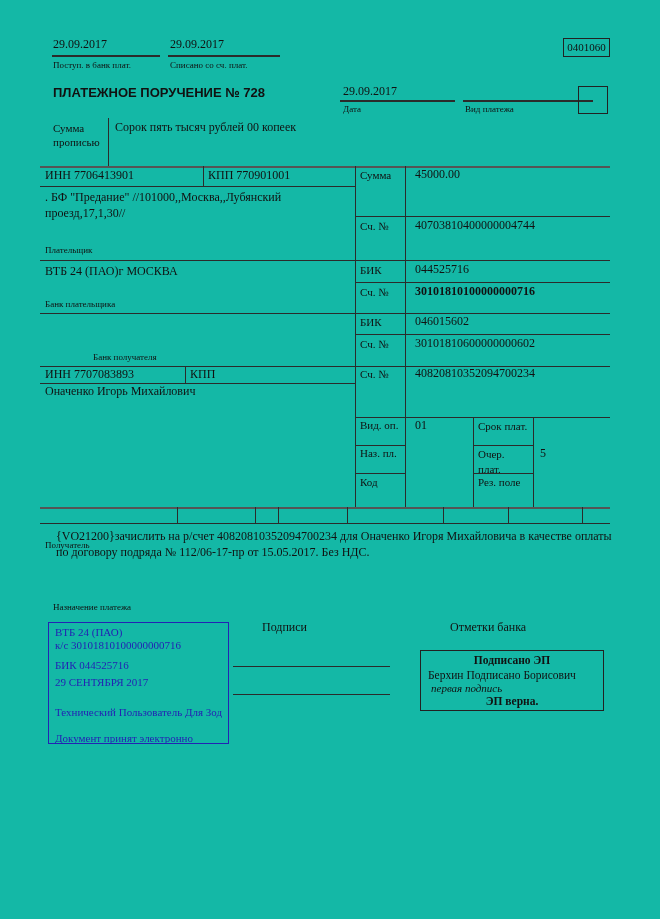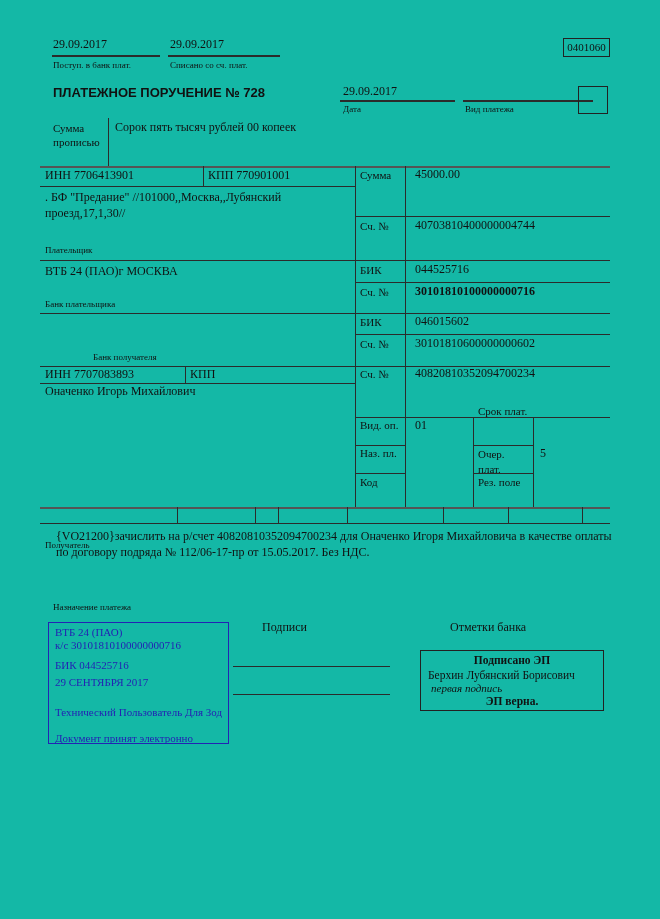--- a/index.html
+++ b/index.html
@@ -106,21 +106,21 @@
 
   <div class="t" style="left:45px;top:368px;">ИНН 7707083893</div>
   <div class="t" style="left:190px;top:368px;">КПП</div>
   <div class="t lbl" style="left:360px;top:368px;">Сч. №</div>
   <div class="t" style="left:415px;top:367px;">40820810352094700234</div>
   <div class="t" style="left:45px;top:385px;">Оначенко Игорь Михайлович</div>
   <div class="t small" style="left:45px;top:492px;margin-top:48px;">Получатель</div>
 
   <div class="t lbl" style="left:360px;top:419px;">Вид. оп.</div>
   <div class="t" style="left:415px;top:419px;">01</div>
-  <div class="t lbl wrap" style="left:478px;top:404px;width:50px;">Срок плат.</div>
+  <div class="t lbl wrap" style="left:478px;top:419px;width:50px;">Срок плат.</div>
   <div class="t lbl" style="left:360px;top:447px;">Наз. пл.</div>
   <div class="t lbl wrap" style="left:478px;top:447px;width:50px;">Очер. плат.</div>
   <div class="t" style="left:540px;top:447px;">5</div>
   <div class="t lbl" style="left:360px;top:476px;">Код</div>
   <div class="t lbl" style="left:478px;top:476px;">Рез. поле</div>
 
   <div class="t wrap" style="left:45px;top:529px;width:558px;margin-left:11px;">{VO21200}зачислить на р/счет 40820810352094700234 для Оначенко Игоря Михайловича в качестве оплаты по договору подряда № 112/06-17-пр от 15.05.2017. Без НДС.</div>
   <div class="t small" style="left:53px;top:602px;">Назначение платежа</div>
 
   <div class="t" style="left:262px;top:621px;">Подписи</div>
@@ -133,18 +133,18 @@
     <div class="bt" style="top:3px;">ВТБ 24 (ПАО)</div>
     <div class="bt" style="top:16px;">к/с 30101810100000000716</div>
     <div class="bt" style="top:36px;text-align:center;">БИК 044525716</div>
     <div class="bt" style="top:53px;">29 СЕНТЯБРЯ 2017</div>
     <div class="bt" style="top:83px;width:168px;white-space:normal;line-height:1.2;">Технический Пользователь Для Зод</div>
     <div class="bt" style="top:109px;">Документ принят электронно</div>
   </div>
 
   <div id="ep-box">
     <div class="et" style="top:3px;left:0;width:182px;text-align:center;font-weight:bold;">Подписано ЭП</div>
-    <div class="et" style="top:18px;left:7px;">Берхин Лубянский Борисович</div>
+    <div class="et" style="top:18px;left:7px;">Берхин Подписано Борисович</div>
     <div class="et" style="top:31px;left:10px;font-style:italic;font-size:11px;">первая подпись</div>
     <div class="et" style="top:44px;left:0;width:182px;text-align:center;font-weight:bold;">ЭП верна.</div>
   </div>
 
 </div>
 
 </body></html>

